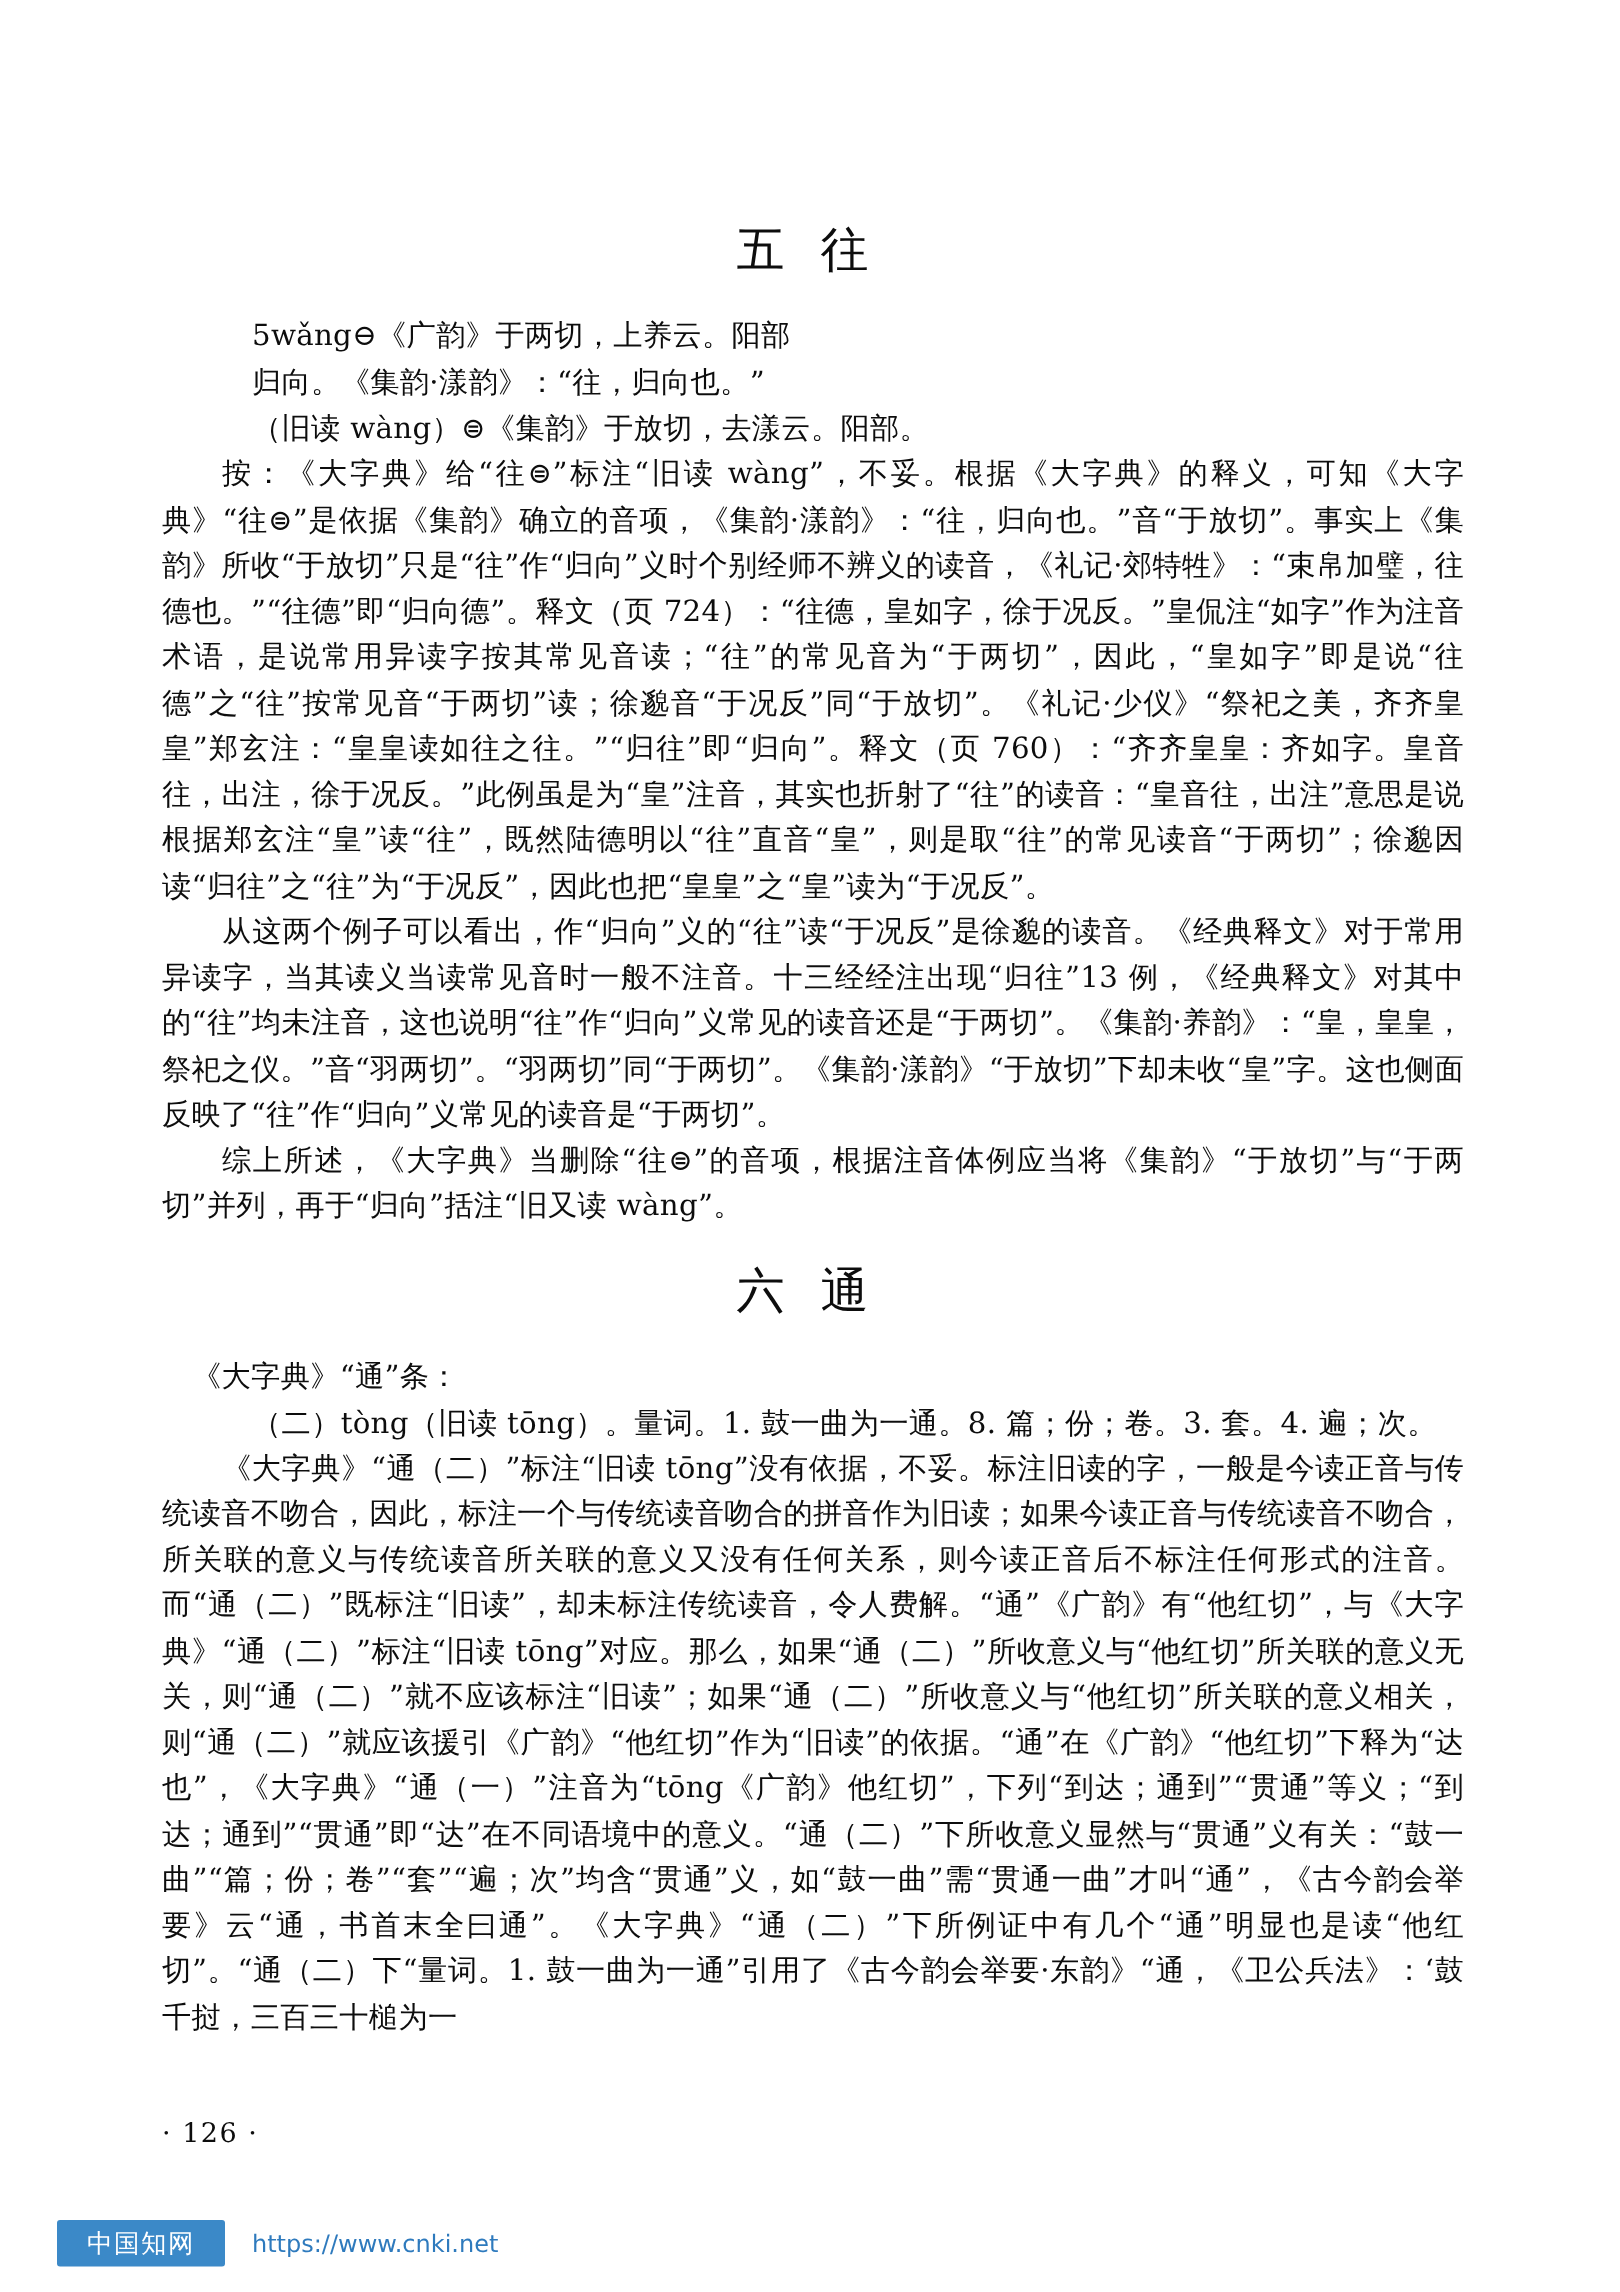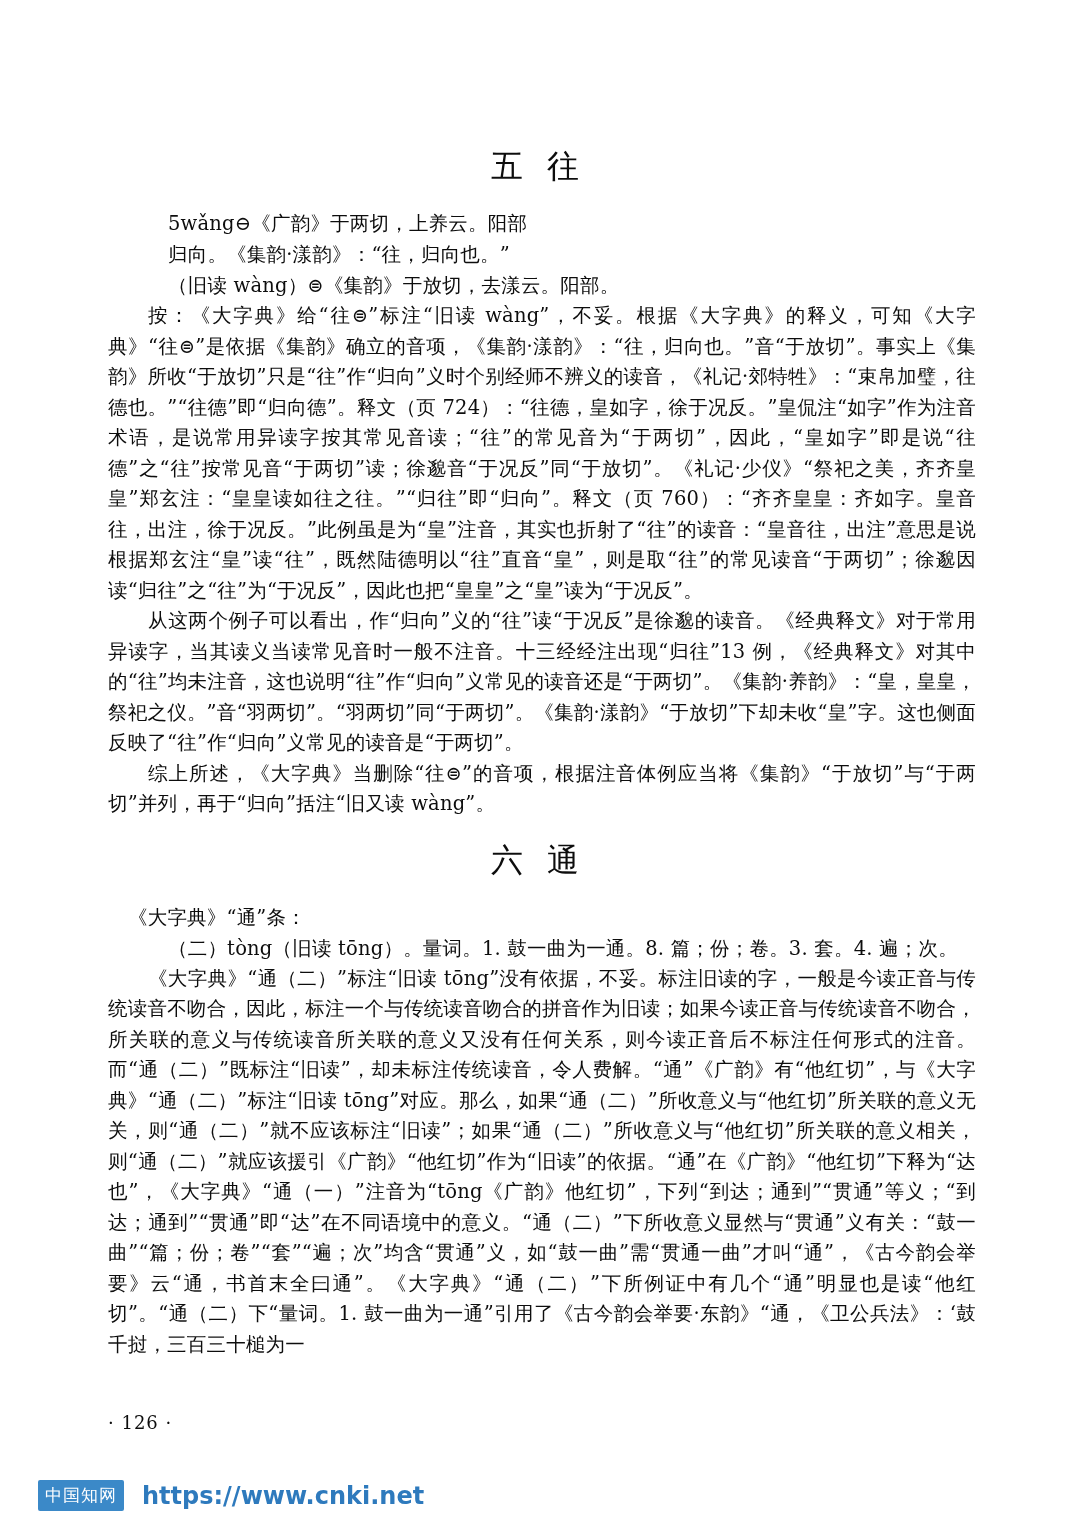--- a/index.html
+++ b/index.html
@@ -62,31 +62,30 @@
     top: 1480px;
     display: flex;
     align-items: center;
     gap: 18px;
   }
   .wm-logo {
     background: #2b7fc4;
     color: #ffffff;
     font-family: "DejaVu Sans", "Liberation Sans", sans-serif;
     font-size: 17px;
-    padding: 4px 7px;
+    padding: 4px 20px;
     letter-spacing: 1px;
     border-radius: 2px;
     opacity: 0.92;
   }
   .wm-url {
     color: #1d6fb8;
     font-family: "DejaVu Sans", "Liberation Sans", sans-serif;
-    font-size: 24px;
+    font-size: 16px;
     opacity: 0.92;
-    font-weight: bold;
   }
   .quote-line {
     font-size: 19.5px;
     line-height: 31px;
   }
 </style>
 </head>
 <body>
 
 <div class="page">

